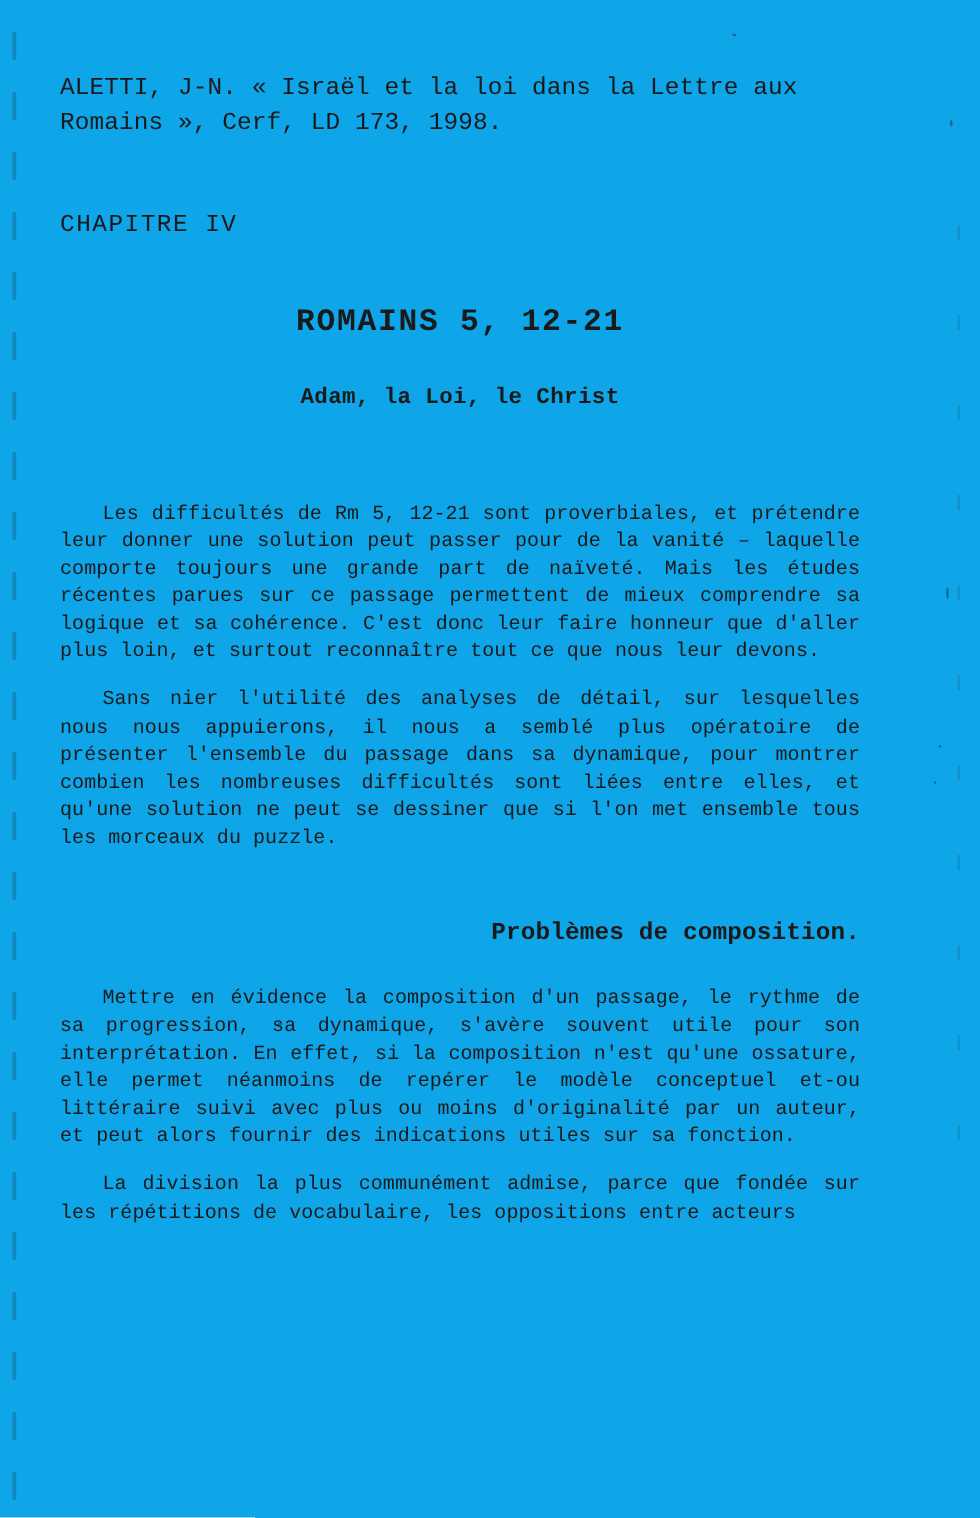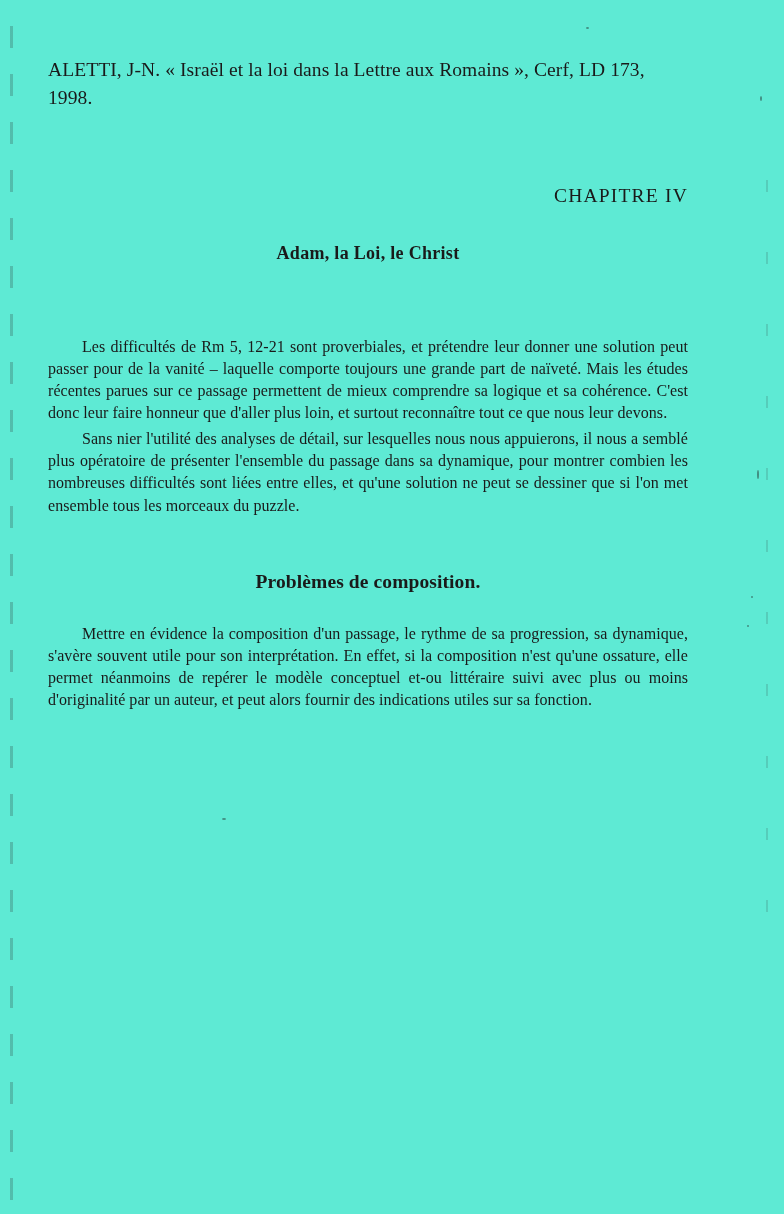--- a/index.html
+++ b/index.html
@@ -11,21 +11,22 @@
     width: 784px;
     height: 1214px;
     position: relative;
     font-family: "Liberation Serif", serif;
     color: #1a1a1a;
     overflow: hidden;
   }
   .page {
     position: absolute;
     inset: 0;
-    background: #5eead4;
+    background: #0ea5e9;
+    font-family: Liberation Mono, monospace;
   }
   
   .edge-left {
     position: absolute;
     left: 10px;
     top: 0;
     width: 3px;
     height: 100%;
     background: repeating-linear-gradient(
       to bottom,
@@ -62,22 +63,22 @@
     top: 56px;
     width: 640px;
   }
   .citation {
     font-size: 19.5px;
     line-height: 1.45;
     text-align: left;
     letter-spacing: 0.1px;
   }
   .chapter-label {
-    margin-top: 72px;
-    text-align: right;
+    margin-top: 56px;
+    text-align: left;
     font-size: 19.5px;
     letter-spacing: 1.2px;
   }
   .chapter-title {
     margin-top: 52px;
     text-align: center;
     font-size: 25px;
     font-weight: bold;
     letter-spacing: 1.4px;
   }
@@ -94,27 +95,27 @@
   p.para {
     margin: 0;
     font-size: 16px;
     line-height: 1.385;
     text-align: justify;
     text-indent: 34px;
     letter-spacing: 0.05px;
     hyphens: none;
   }
   p.para + p.para {
-    margin-top: 4px;
+    margin-top: 16px;
   }
   .section-heading {
     margin-top: 54px;
     font-size: 19.5px;
     font-weight: bold;
-    text-align: center;
+    text-align: right;
     letter-spacing: 0.1px;
   }
   .section-body {
     margin-top: 30px;
   }
 </style>
 </head>
 <body>
 
 <div class="page">
@@ -128,28 +129,30 @@
   <div class="speck" style="left:751px; top:596px; width:2px; height:2px;"></div>
   <div class="speck" style="left:747px; top:625px; width:2px; height:2px;"></div>
   <div class="speck" style="left:222px; top:818px; width:4px; height:2px;"></div>
 
   <div class="content">
 
     <div class="citation">ALETTI, J-N. « Israël et la loi dans la Lettre aux Romains », Cerf, LD 173, 1998.</div>
 
     <div class="chapter-label">CHAPITRE IV</div>
 
+    <div class="chapter-title">ROMAINS 5, 12-21</div>
 
     <div class="chapter-subtitle">Adam, la Loi, le Christ</div>
 
     <div class="body-block">
       <p class="para">Les difficultés de Rm 5, 12-21 sont proverbiales, et prétendre leur donner une solution peut passer pour de la vanité – laquelle comporte toujours une grande part de naïveté. Mais les études récentes parues sur ce passage permettent de mieux comprendre sa logique et sa cohérence. C'est donc leur faire honneur que d'aller plus loin, et surtout reconnaître tout ce que nous leur devons.</p>
       <p class="para">Sans nier l'utilité des analyses de détail, sur lesquelles nous nous appuierons, il nous a semblé plus opératoire de présenter l'ensemble du passage dans sa dynamique, pour montrer combien les nombreuses difficultés sont liées entre elles, et qu'une solution ne peut se dessiner que si l'on met ensemble tous les morceaux du puzzle.</p>
     </div>
 
     <div class="section-heading">Problèmes de composition.</div>
 
     <div class="section-body">
       <p class="para">Mettre en évidence la composition d'un passage, le rythme de sa progression, sa dynamique, s'avère souvent utile pour son interprétation. En effet, si la composition n'est qu'une ossature, elle permet néanmoins de repérer le modèle conceptuel et-ou littéraire suivi avec plus ou moins d'originalité par un auteur, et peut alors fournir des indications utiles sur sa fonction.</p>
+      <p class="para">La division la plus communément admise, parce que fondée sur les répétitions de vocabulaire, les oppositions entre acteurs</p>
     </div>
 
   </div>
 </div>
 
 </body></html>

